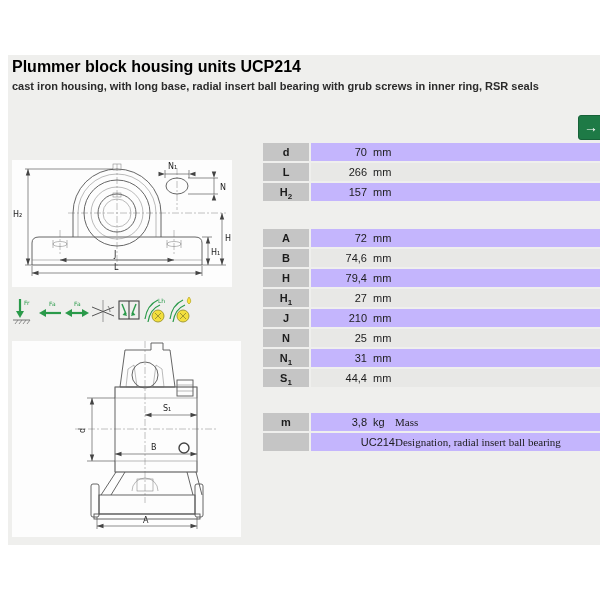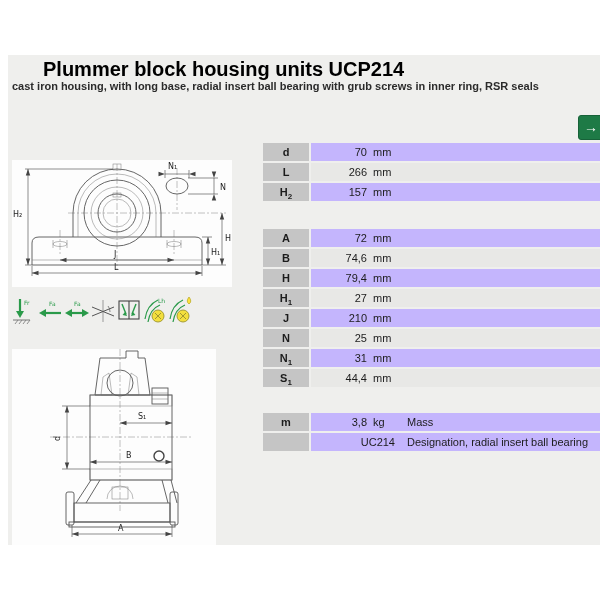--- a/index.html
+++ b/index.html
@@ -1,41 +1,41 @@
 <!DOCTYPE html>
 <html><head>
 <meta charset="utf-8">
 <style>
   html,body{margin:0;padding:0;background:#ffffff;}
   #app{position:relative;width:600px;height:600px;overflow:hidden;
        font-family:"Liberation Sans","DejaVu Sans",sans-serif;background:#fff;}
   .panel{position:absolute;left:8px;top:55px;width:592px;height:490px;background:#efefed;}
-  .title{position:absolute;left:12px;top:58px;font-size:20px;font-weight:bold;color:#000;margin-left:31px;}
+  .title{position:absolute;left:12px;top:58px;font-size:16px;font-weight:bold;color:#000;}
   .subtitle{position:absolute;left:12px;top:80px;font-size:11px;color:#2b2b2b;font-weight:bold;}
   .next-btn{position:absolute;left:578px;top:115px;width:26px;height:25px;background:#1e7a46;
             border:1px solid #176239;border-radius:3px;color:#fff;font-size:14px;line-height:23px;
             text-align:center;cursor:pointer;padding:0;}
   .draw-box{position:absolute;background:#fdfdfd;}
   #box1{left:12px;top:160px;width:220px;height:127px;}
-  #box2{left:12px;top:349px;width:204px;height:196px;}
+  #box2{left:12px;top:341px;width:204px;height:196px;padding-left:25px;}
   .icons-row{position:absolute;left:13px;top:296px;display:flex;gap:2px;align-items:flex-end;}
   .icon{width:24px;height:28px;display:block;}
   
   .t-group{position:absolute;left:263px;width:337px;}
   #g1{top:143px;} #g2{top:229px;} #g3{top:413px;}
   .t-row{display:flex;height:18px;margin-bottom:2px;font-size:11px;color:#1c1c1c;}
   .t-label{width:46px;background:#c5c5c5;font-weight:bold;text-align:center;line-height:18px;
            margin-right:2px;flex:none;}
   .t-label sub{font-size:8px;}
   .t-valarea{flex:1;display:flex;align-items:center;background:#c4b5fd;}
   .t-row.alt .t-valarea{background:#e8e8e6;}
   .t-val{width:56px;text-align:right;flex:none;}
   .t-val.wide{width:84px;}
   .t-unit{margin-left:6px;width:22px;flex:none;}
-  .t-desc{margin-left:12px;flex:1;white-space:nowrap;overflow:hidden;}
+  .t-desc{flex:1;white-space:nowrap;overflow:hidden;font-family:Liberation Serif, serif;}
   
   svg{display:block;}
   .ln{stroke:#555;fill:none;stroke-width:0.9;}
   .ln-thin{stroke:#777;fill:none;stroke-width:0.5;}
   .cl{stroke:#8f8f8f;fill:none;stroke-width:0.55;stroke-dasharray:7 2 2 2;}
   .dim{stroke:#444;fill:none;stroke-width:0.6;}
   .ah{fill:#444;stroke:none;}
   .dtxt{font-family:"DejaVu Sans",sans-serif;font-size:8px;fill:#222;}
   .ic-lb{font-family:"DejaVu Sans",sans-serif;font-size:6px;fill:#2a9a4a;}
   .ic-g{stroke:#2a9a4a;fill:none;}

